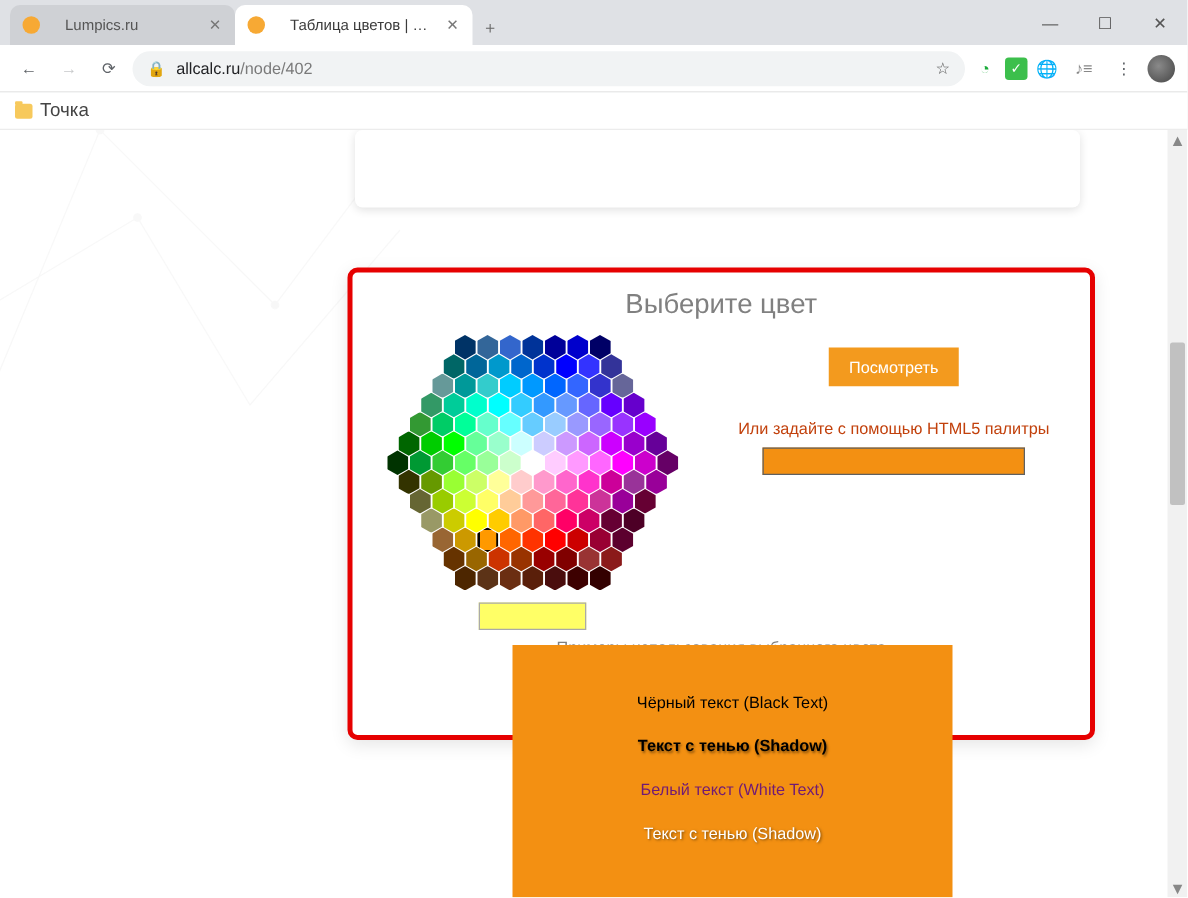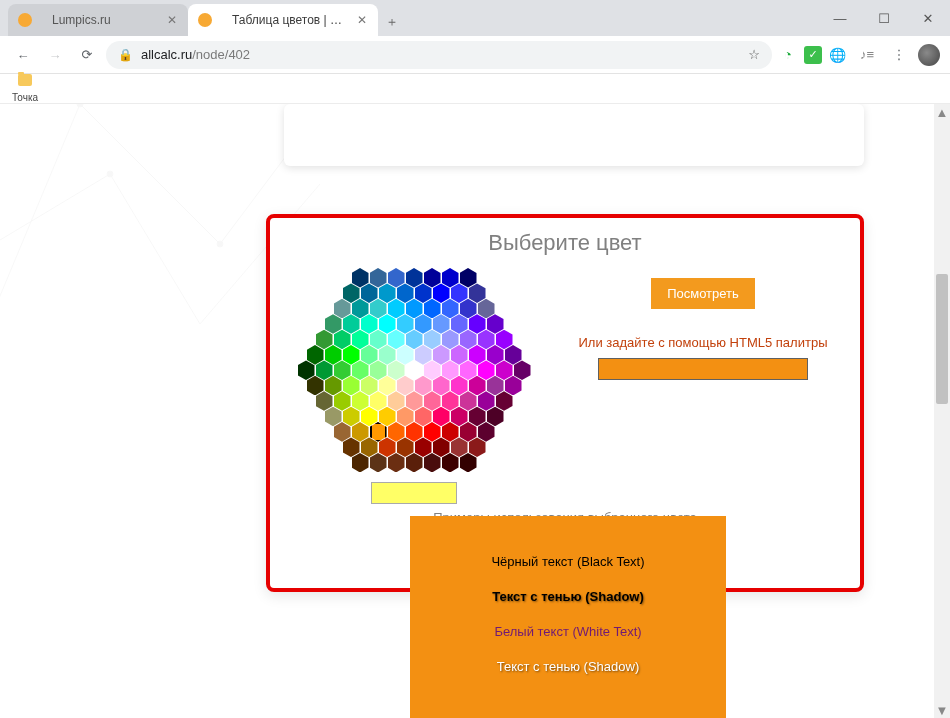--- a/index.html
+++ b/index.html
@@ -31,36 +31,36 @@
   .tb-right { display:flex; gap:6px; align-items:center; }
   .ext { width:20px; height:20px; display:flex; align-items:center; justify-content:center; border-radius:50%; }
   .ext.ablock { color:#1aab3a; font-weight:bold; }
   .ext.check { width:18px; height:18px; background:#3cbf4c; border-radius:3px; color:#fff; font-size:11px; }
   .ext.globe { color:#2979ff; font-size:14px; }
   .avatar { width:22px; height:22px; border-radius:50%; background: radial-gradient(circle at 40% 40%, #8a8a8a, #444); }
 
   .bookmarks { background:#fff; height:30px; display:flex; align-items:center; padding:0 12px; gap:6px; border-bottom:1px solid #ececec;}
   .bm-folder-icon { width:14px; height:12px; background:#f7c95c; border-radius:2px; display:inline-block; position:relative;}
   .bm-folder-icon::before{content:"";position:absolute;top:-2px;left:0;width:6px;height:3px;background:#f7c95c;border-radius:1px;}
-  .bm-item { font-size:10px; color:#444; cursor:pointer; display:flex; align-items:center; gap:6px;flex-direction:column;}
+  .bm-item { font-size:15px; color:#444; cursor:pointer; display:flex; align-items:center; gap:6px;}
 
   
   .viewport { position: relative; background:#fff; height: calc(718px - 36px - 38px - 30px); overflow:hidden; }
   .page-scrollbar { position:absolute; right:0; top:0; width:16px; height:100%; background:#f1f1f1; }
   .page-scrollbar .thumb { position:absolute; left:2px; right:2px; top:170px; height:130px; background:#c1c1c1; border-radius:2px; }
   .page-scrollbar .arrow { position:absolute; left:0; right:0; height:16px; display:flex; align-items:center; justify-content:center; color:#888; }
   .page-scrollbar .arrow.up{top:0;} .page-scrollbar .arrow.down{bottom:0;}
 
   .page-content { position:absolute; left:0; right:16px; top:0; bottom:0; }
   .bgdeco { position:absolute; left:-40px; top:-40px; width:400px; height:300px; opacity:.15; }
 
   .prev-card { position:absolute; left:284px; top:0; width:580px; height:62px; background:#fff; box-shadow:0 2px 8px rgba(0,0,0,0.12); border-radius:6px; }
 
   
-  .panel-wrap { position:absolute; left:266px; top:110px; width:598px; border:4px solid #e60000; border-radius:8px; padding:12px 14px 6px; background:#fff; box-shadow:0 4px 14px rgba(0,0,0,0.10);}
+  .panel-wrap { position:absolute; left:278px; top:110px; width:598px; border:4px solid #e60000; border-radius:8px; padding:12px 14px 6px; background:#fff; box-shadow:0 4px 14px rgba(0,0,0,0.10);}
   .panel-title { text-align:center; color:#808080; font-weight:300; font-size:22px; margin-bottom:12px; }
   .panel-grid { display:flex; gap:16px; }
   .left-col { width:260px; display:flex; flex-direction:column; align-items:center; }
   .right-col { flex:1; text-align:center; }
   .subhead { color:#808080; font-size:13px; margin-bottom:6px; }
   .color-input { width:210px; height:30px; border:1px solid #ddd; padding:0 8px; color:#9a9a9a; font-size:13px; outline:none; text-align:left; }
   .view-btn { margin-top:10px; background:#f39a1e; color:#fff; border:none; font-size:13px; padding:8px 16px; cursor:pointer; }
   .subhead2 { color:#c2410c; font-size:13px; margin-top:26px; margin-bottom:8px;}
   .html5-picker { width:210px; height:22px; background:#f39012; border:1px solid #606060; display:inline-block; }
   .swatch { width:86px; height:22px; background:#ffff66; border:1px solid #aaa; margin-top:14px; }
@@ -73,21 +73,21 @@
   .hrow { display:flex; justify-content:center; margin-bottom:-4.2px; }
   .hcell {
     width:17px; height:19.6px; margin:0 0.5px;
     background: var(--c, #888);
     clip-path: polygon(50% 0%, 100% 25%, 100% 75%, 50% 100%, 0% 75%, 0% 25%);
     cursor:pointer;
   }
   .hcell.sel { outline:2px solid #000; outline-offset:-2px; z-index:2; position:relative; }
 
   
-  .sample-block { position:absolute; left:410px; top:412px; width:316px; background:#f39012; padding:28px 0 34px; text-align:center; font-size:13px; }
+  .sample-block { position:absolute; left:410px; top:412px; width:352px; background:#f39012; padding:28px 0 34px; text-align:center; font-size:13px; }
   .sample-line { padding:10px 0; }
   .sample-black { color:#000; }
   .sample-black-shadow { color:#000; font-weight:bold; text-shadow:1px 1px 2px rgba(0,0,0,.45); }
   .sample-white { color:#701a75; }
   .sample-white-shadow { color:#fff; text-shadow:1px 1px 2px rgba(0,0,0,.5); }
 </style>
 </head>
 <body>
 
 <div class="chrome">

